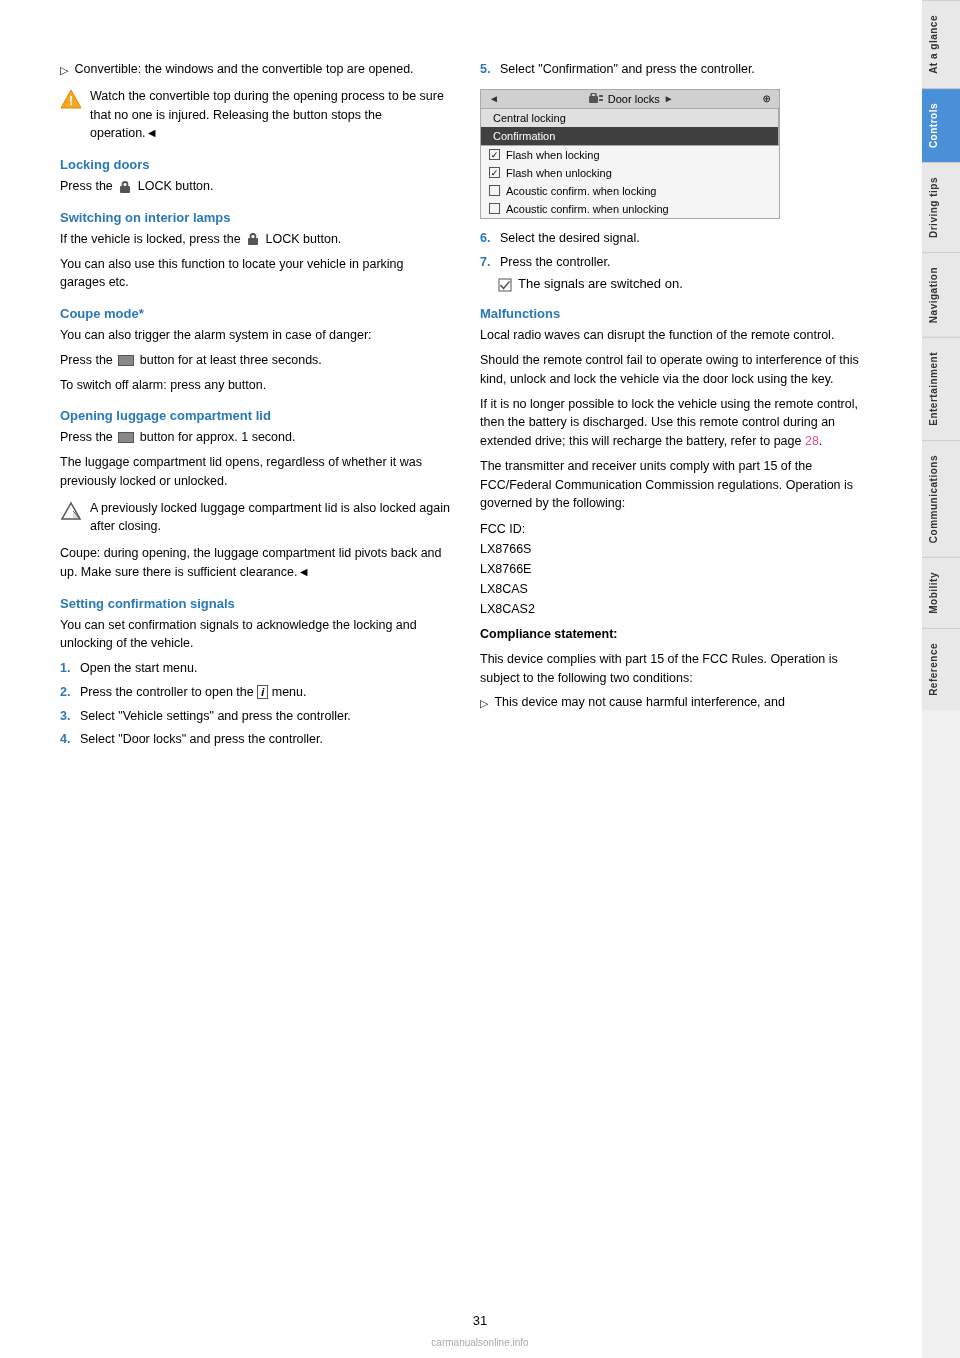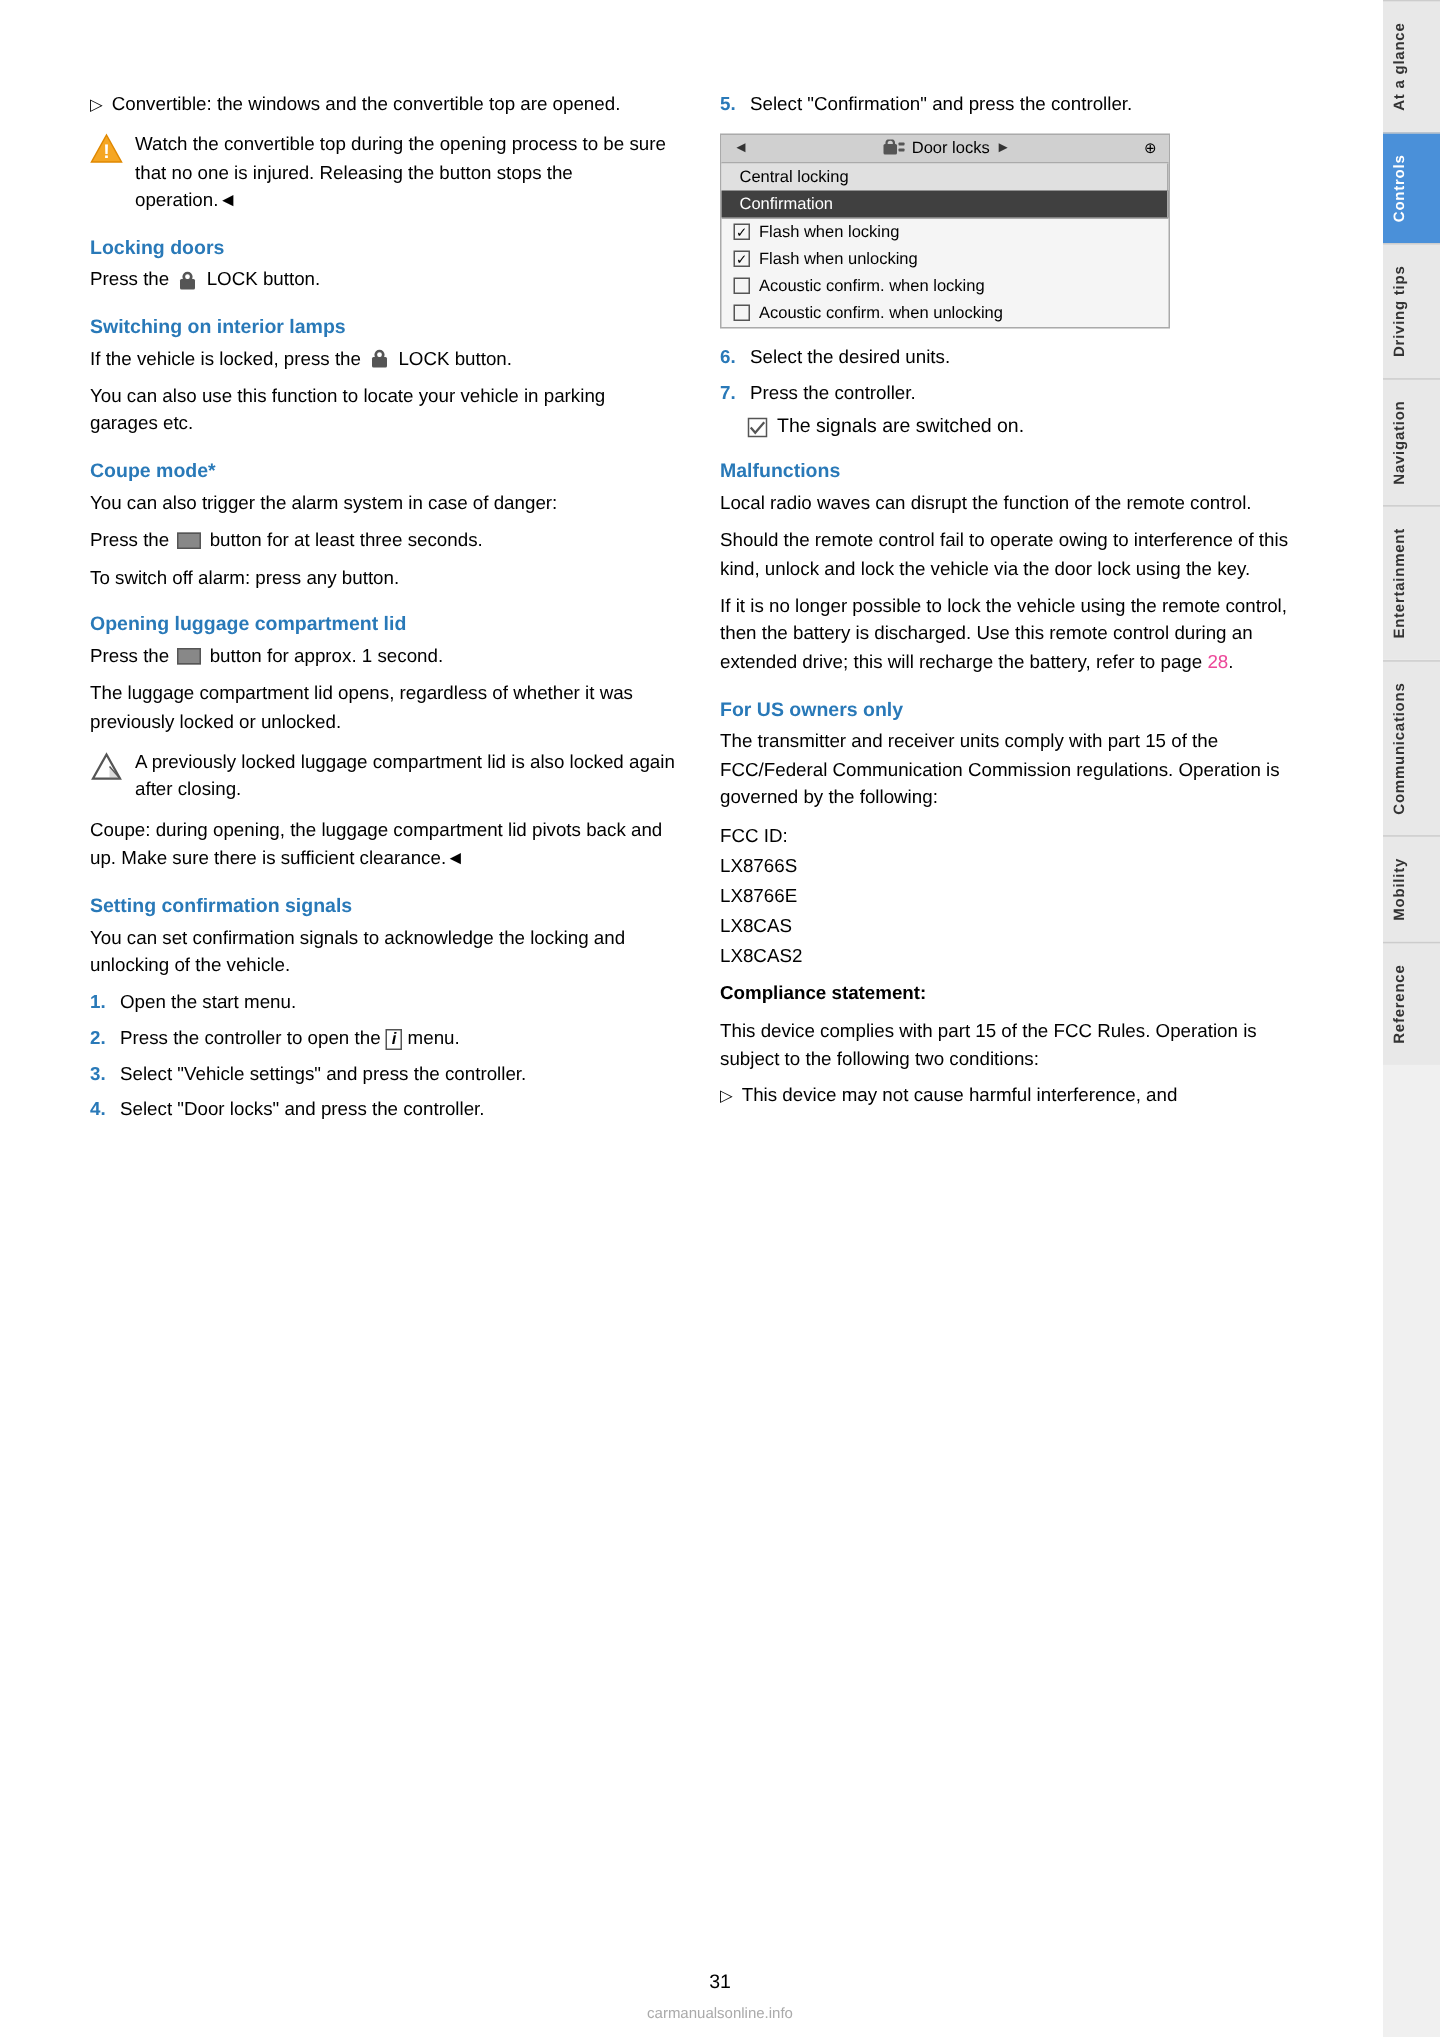--- a/index.html
+++ b/index.html
@@ -374,41 +374,40 @@
           <span>Acoustic confirm. when locking</span>
         </div>
         <div class="dlimg-row">
           <span class="dlimg-checkbox"></span>
           <span>Acoustic confirm. when unlocking</span>
         </div>
       </div>
 
       <div class="numbered-item">
         <span class="num-label">6.</span>
-        <span>Select the desired units.</span>
+        <span>Select the desired signal.</span>
       </div>
 
       <div class="numbered-item">
         <span class="num-label">7.</span>
         <span>Press the controller.</span>
       </div>
       <div style="display:flex;gap:6px;margin-bottom:6px;margin-left:18px;">
         <svg style="width:14px;height:14px;margin-top:2px;flex-shrink:0;" viewBox="0 0 14 14">
           <rect x="1" y="1" width="12" height="12" fill="none" stroke="#555" stroke-width="1"></rect>
           <polyline points="2.5,7 5.5,10.5 11.5,3.5" stroke="#555" stroke-width="1.5" fill="none"></polyline>
         </svg>
         <span> The signals are switched on.</span>
       </div>
 
       <div class="section-heading">Malfunctions</div>
       <p>Local radio waves can disrupt the function of the remote control.</p>
       <p>Should the remote control fail to operate owing to interference of this kind, unlock and lock the vehicle via the door lock using the key.</p>
       <p>If it is no longer possible to lock the vehicle using the remote control, then the battery is discharged. Use this remote control during an extended drive; this will recharge the battery, refer to page <a class="link-text" href="#">28</a>.</p>
 
-      <div class="for-us-only">For US owners only</div>
       <p>The transmitter and receiver units comply with part 15 of the FCC/Federal Communication Commission regulations. Operation is governed by the following:</p>
       <p class="fcc-codes">FCC ID:<br>LX8766S<br>LX8766E<br>LX8CAS<br>LX8CAS2</p>
       <p><strong>Compliance statement:</strong></p>
       <p>This device complies with part 15 of the FCC Rules. Operation is subject to the following two conditions:</p>
       <div class="bullet-item">
         <span class="bullet-arrow">▷</span>
         <span>This device may not cause harmful interference, and</span>
       </div>
 
     </div>

